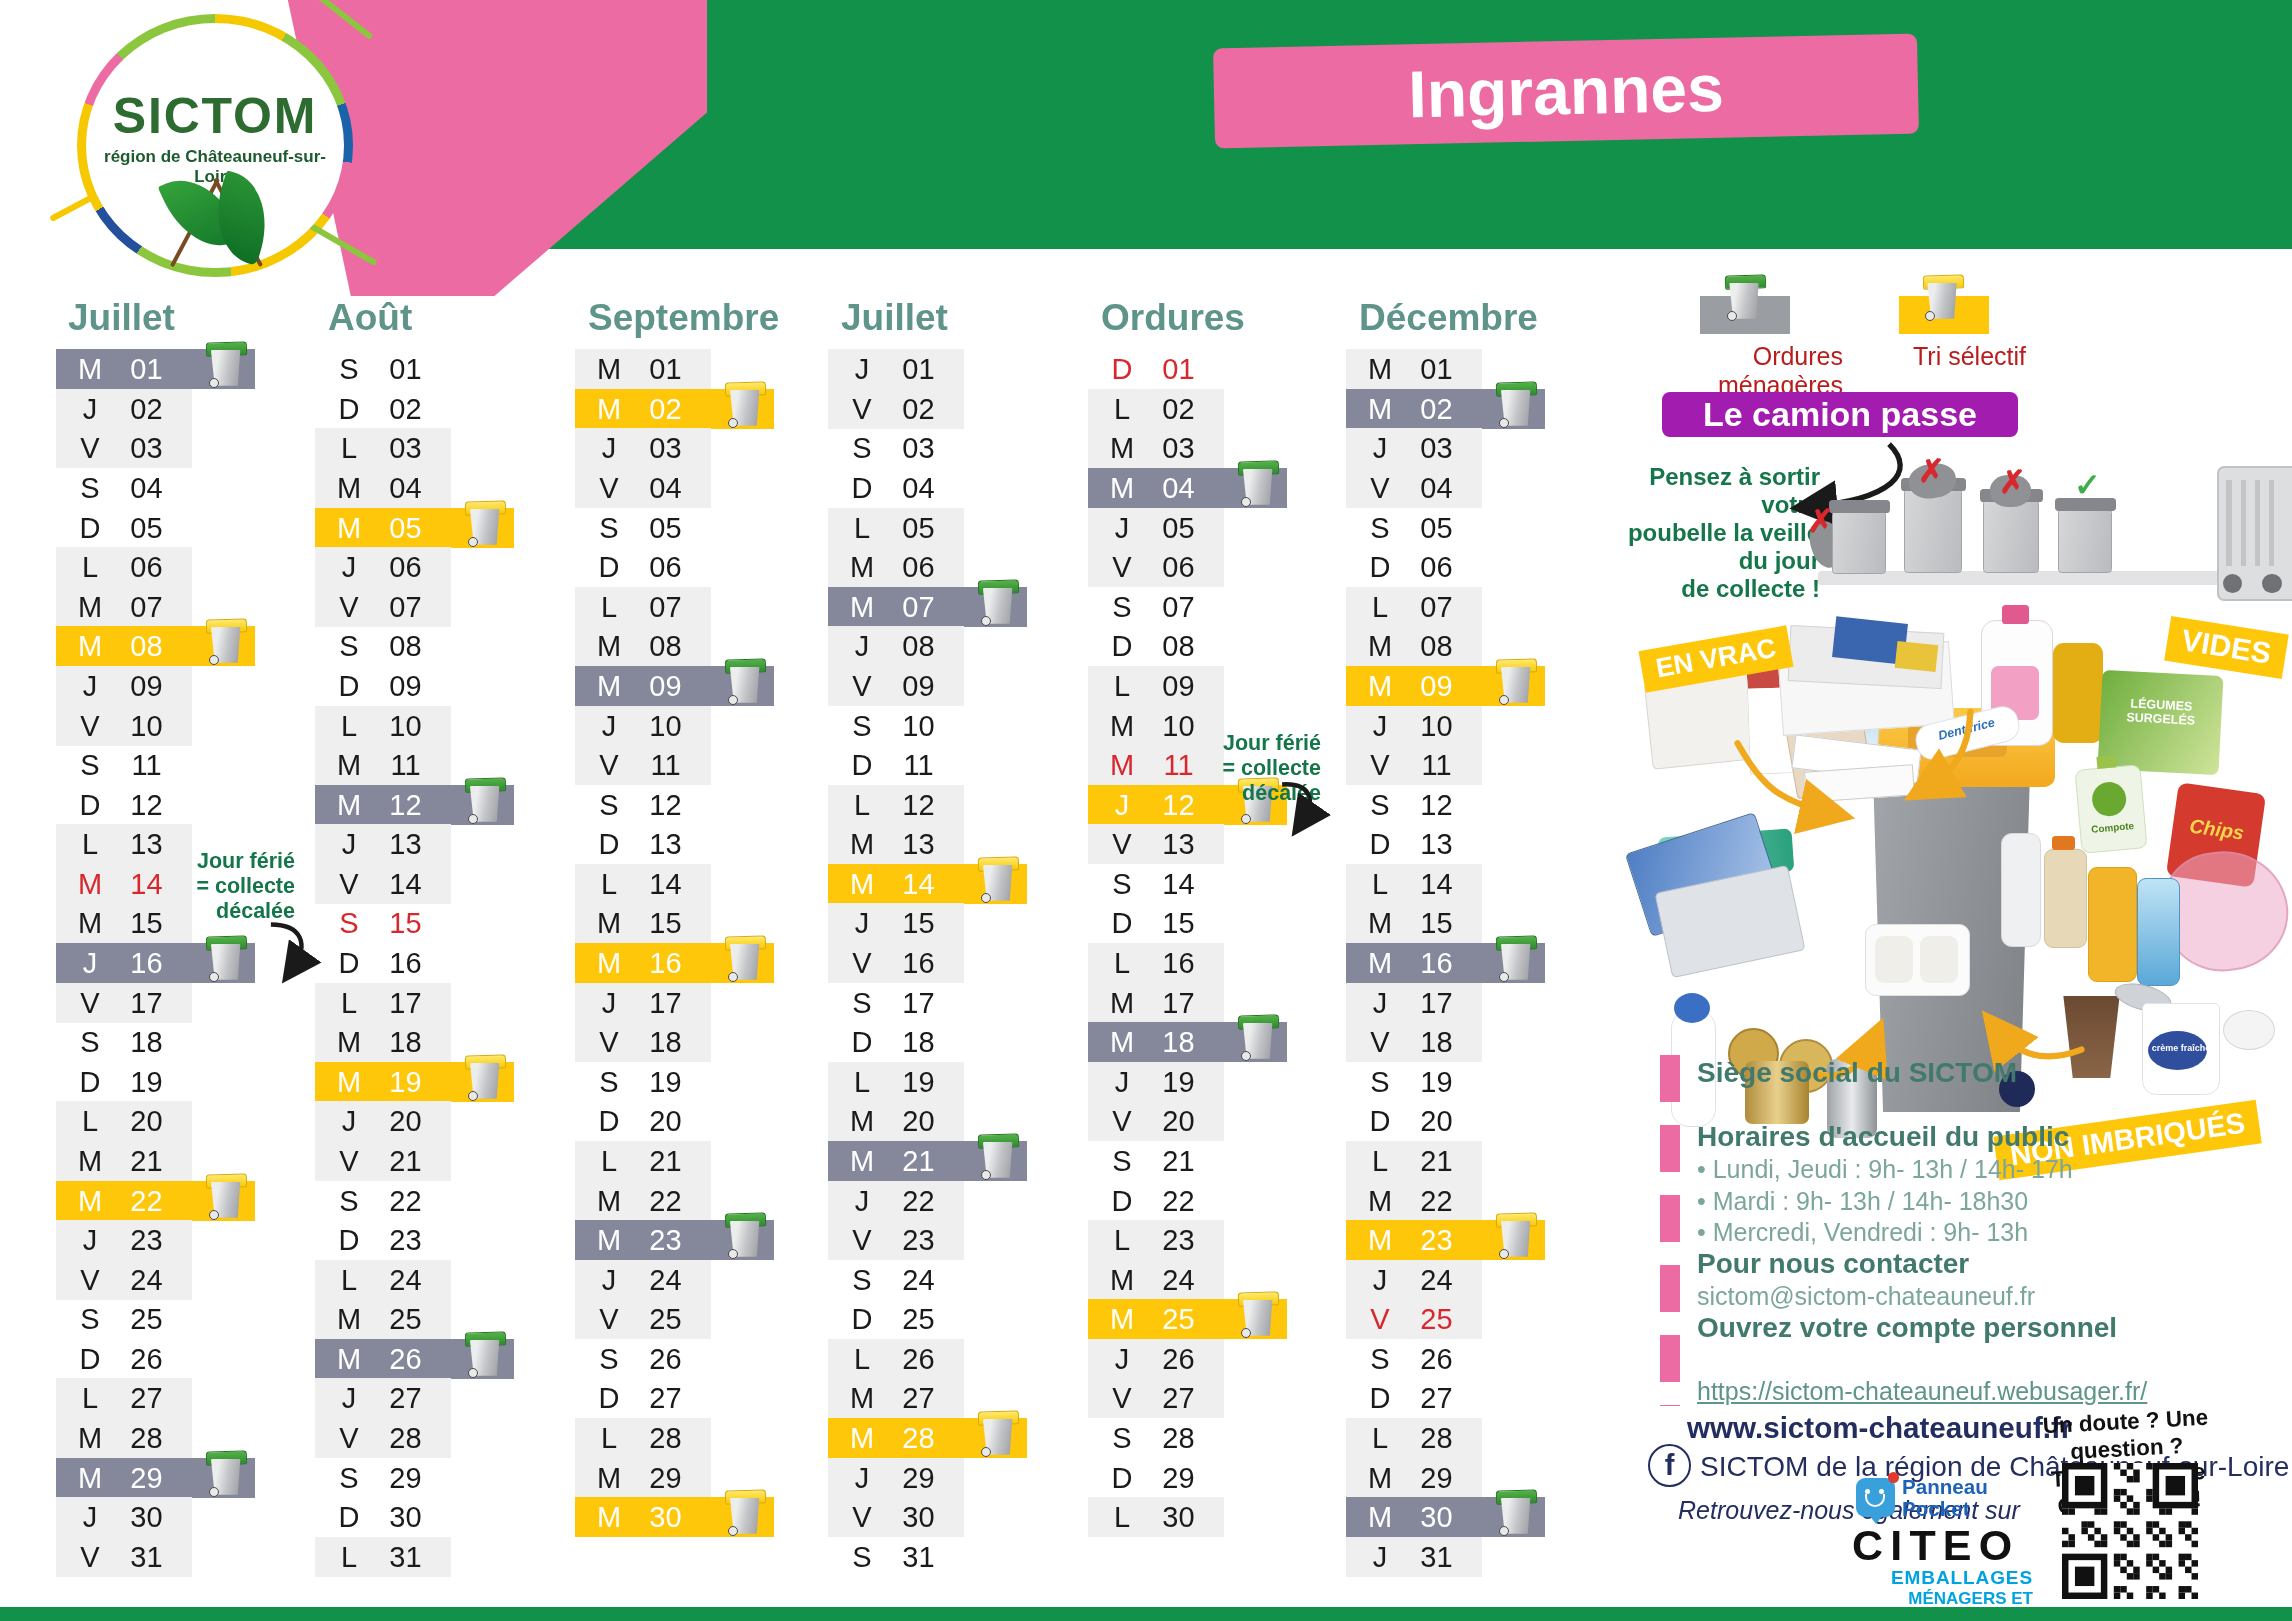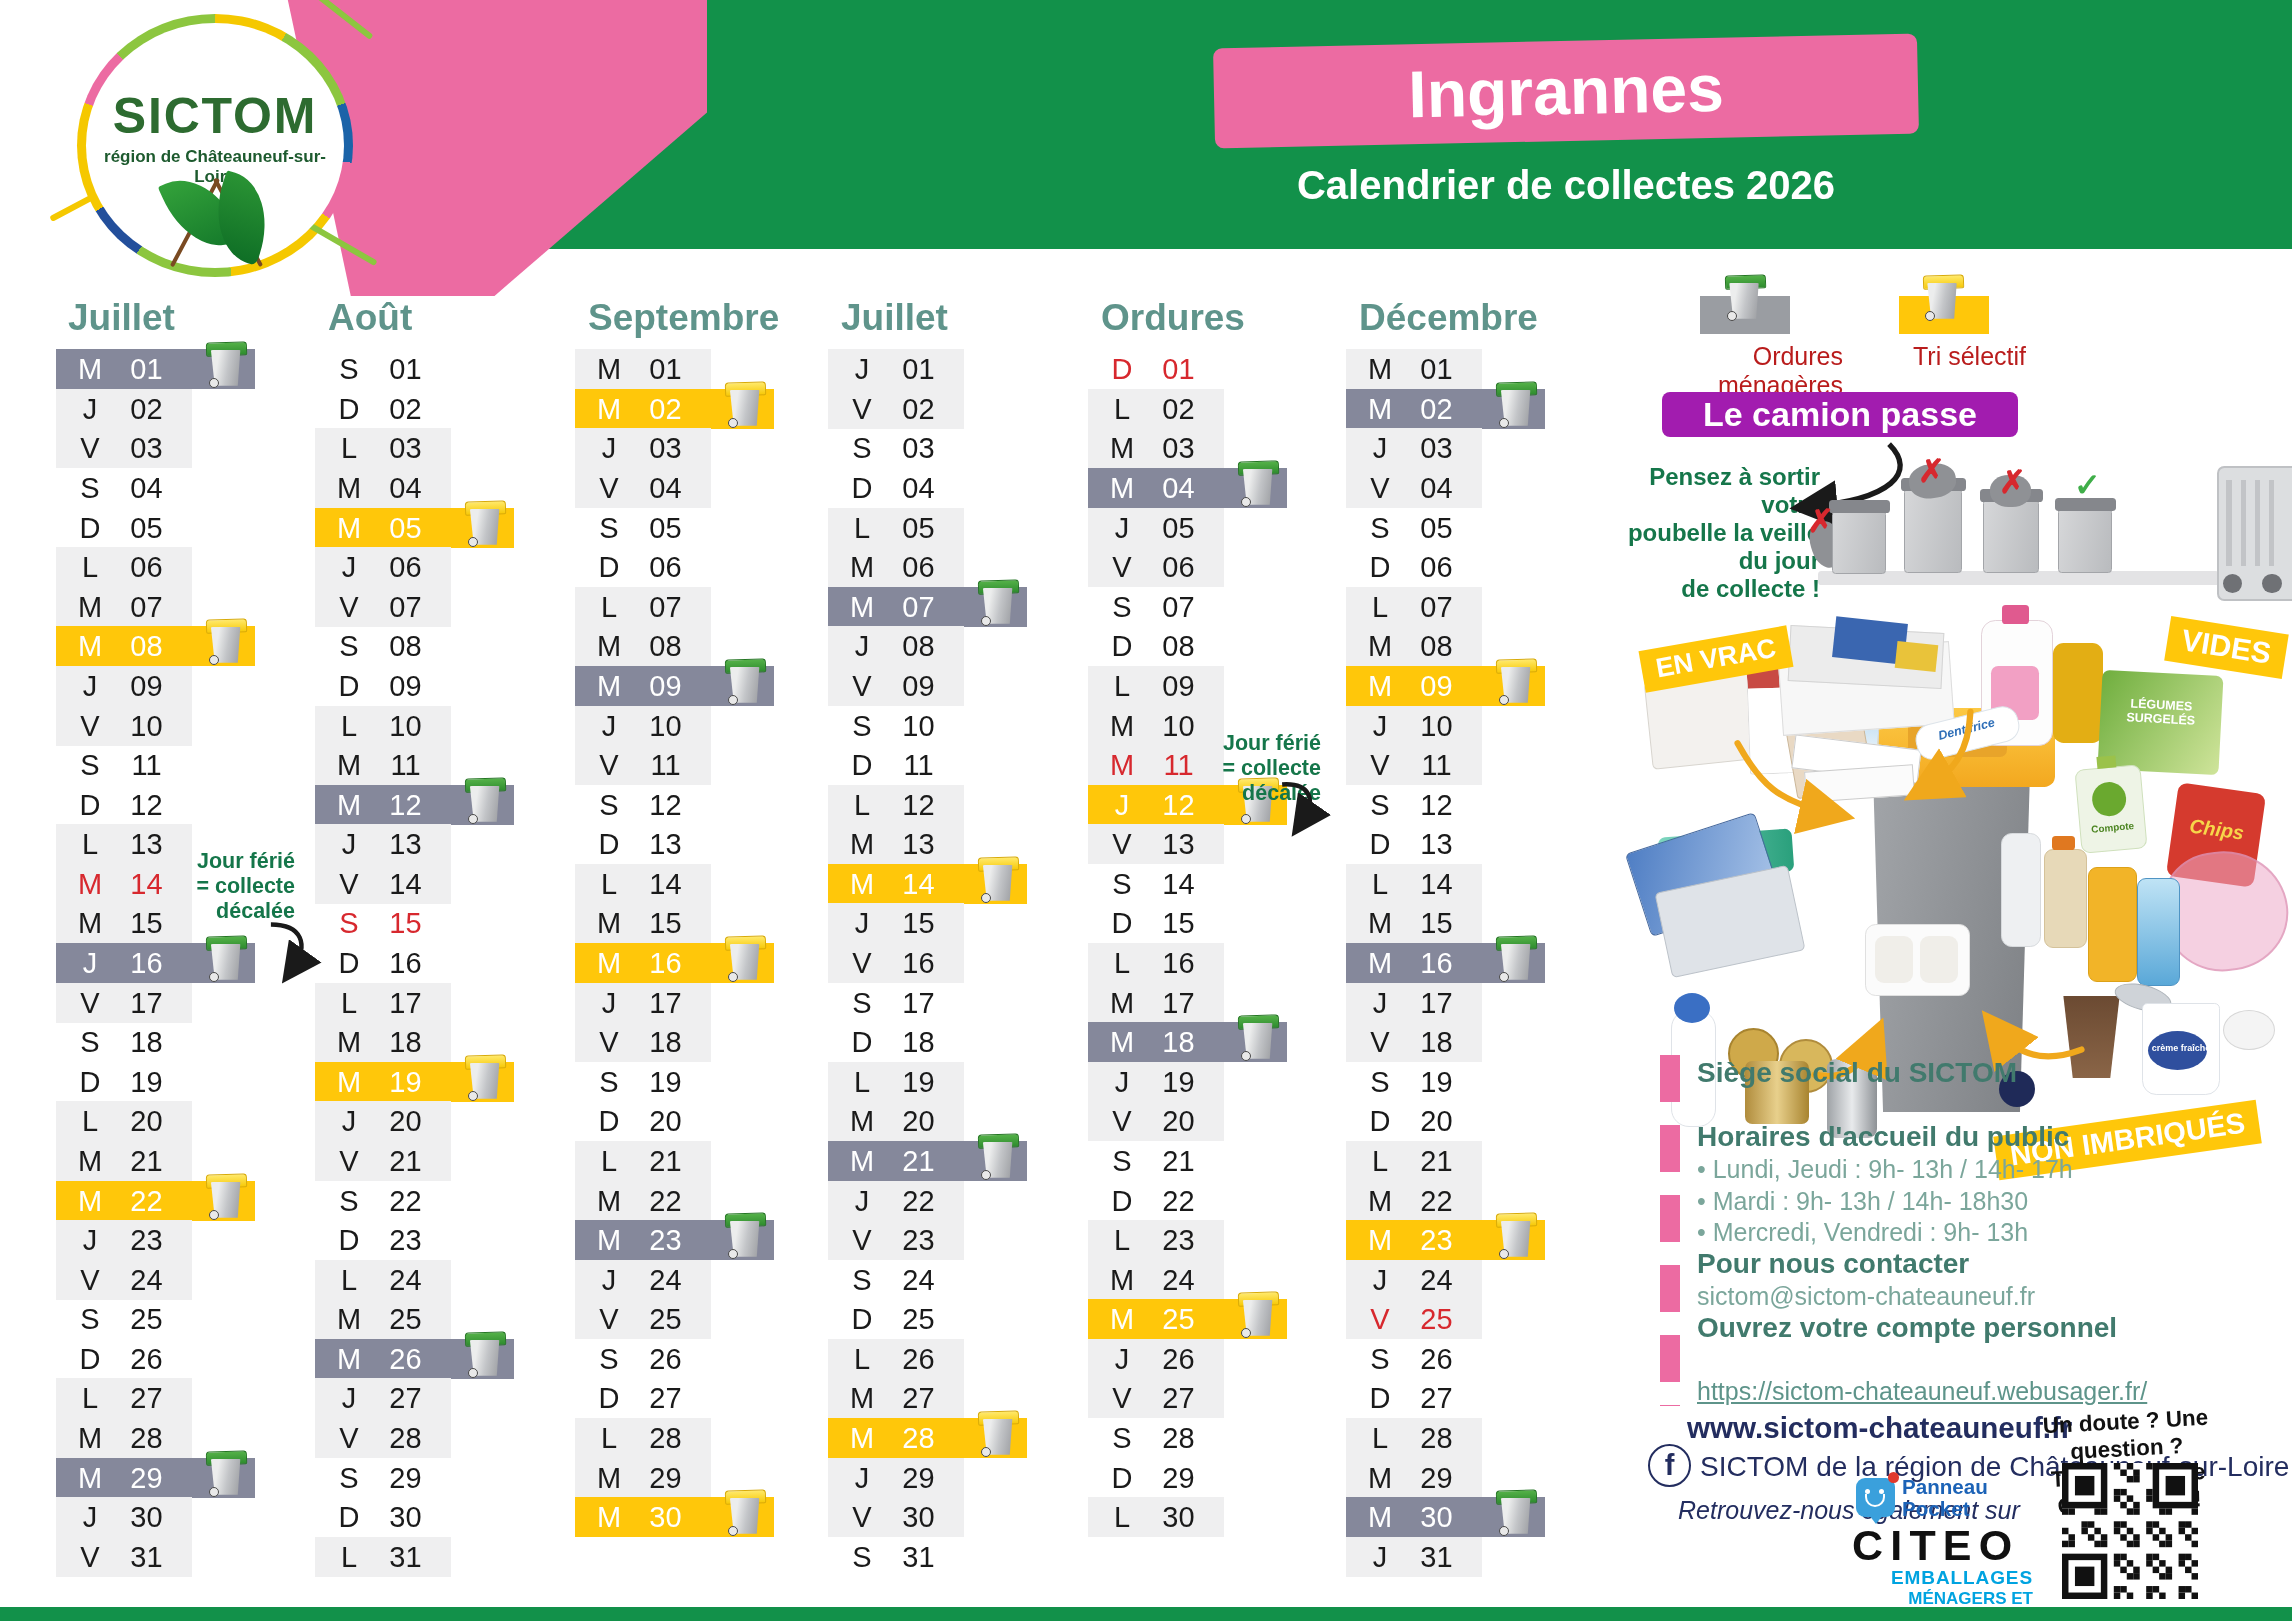--- a/index.html
+++ b/index.html
@@ -124,21 +124,20 @@
       <div class="logo-brand">SICTOM</div>
       <div class="logo-region">région de Châteauneuf-sur-Loire</div>
       <div class="stem" style="left:107px;top:150px;transform:rotate(28deg);"></div>
       <div class="stem" style="left:150px;top:150px;transform:rotate(-28deg);"></div>
       <div class="leaf" style="left:86px;top:149px;transform:rotate(-24deg);"></div>
       <div class="leaf" style="left:127px;top:154px;transform:rotate(18deg);background:linear-gradient(#2a9334,#0f6f26);"></div>
     </div>
   </div>
 
   <div class="commune">Ingrannes</div>
-  <div class="cal-sub">Calendrier de collectes 2026</div>
 
   <div id="calendar">
       <div class="mtitle" style="left: 68px; top: 297px;">Juillet</div>
       <div class="drow wd hl om" style="left: 56px; top: 349px;">
         <span class="dl">M</span>
         <span class="dn">01</span>
         <span class="bin omb">
           <i class="l"></i>
           <i class="b"></i>
           <i class="w"></i>

